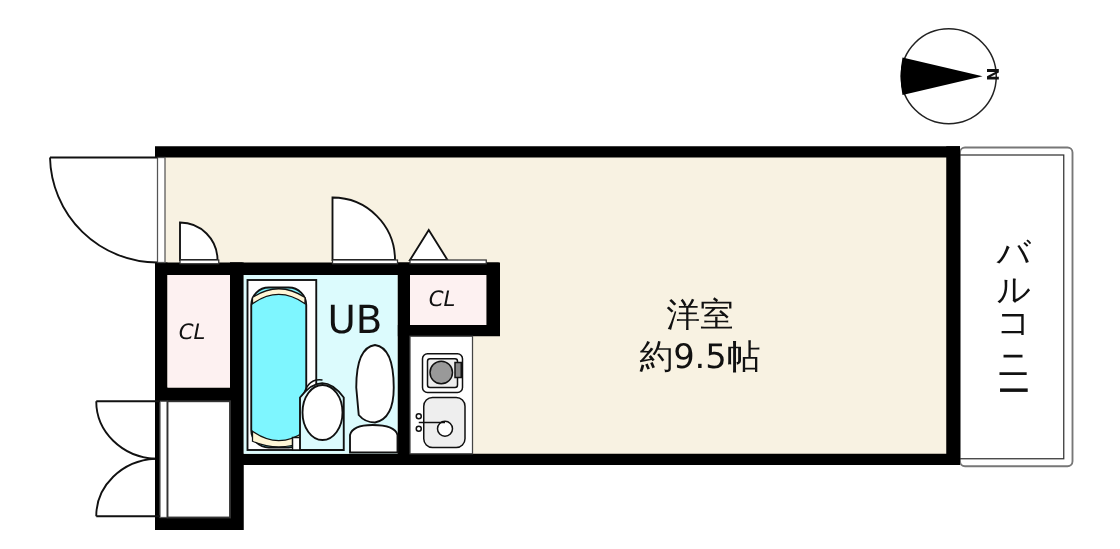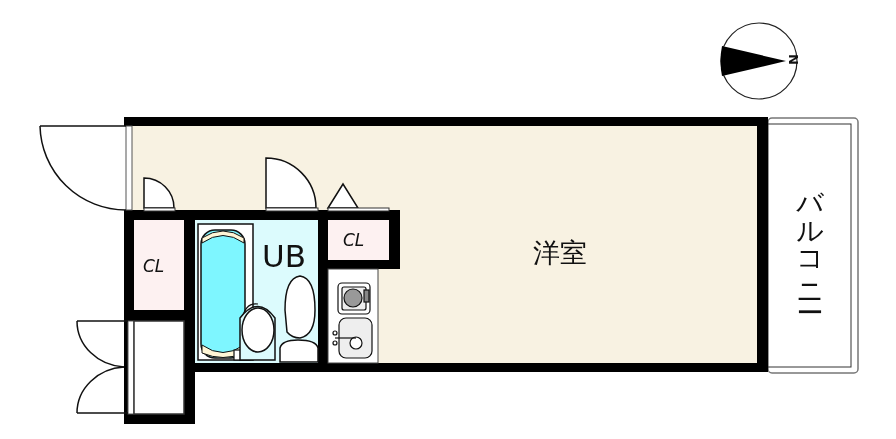--- a/index.html
+++ b/index.html
@@ -113,20 +113,21 @@
   <g>
     <circle cx="759" cy="61" r="38" fill="#fff" stroke="#222" stroke-width="1.2"></circle>
     <path d="M722 46 L786 61 L722 76 Q719 61 722 46 Z" fill="#000"></path>
   </g>
 </svg>
 
 <div class="lbl" style="left:788px; top:52px; font-size:13px; font-weight:bold; transform:rotate(90deg);">N</div>
 
 <div class="lbl room-name" style="left:500px; top:196px; width:120px;margin-top:40px;">
   <div>洋室</div>
+  <div>約9.5帖</div>
 </div>
 
 <div class="lbl ub" style="left:262px; top:238px;">UB</div>
 
 <div class="lbl cl" style="left:343px; top:230px;">CL</div>
 
 <div class="lbl cl" style="left:143px; top:256px;">CL</div>
 
 <div class="lbl balcony" style="left:792px; top:172px;">バルコニー</div>
 

